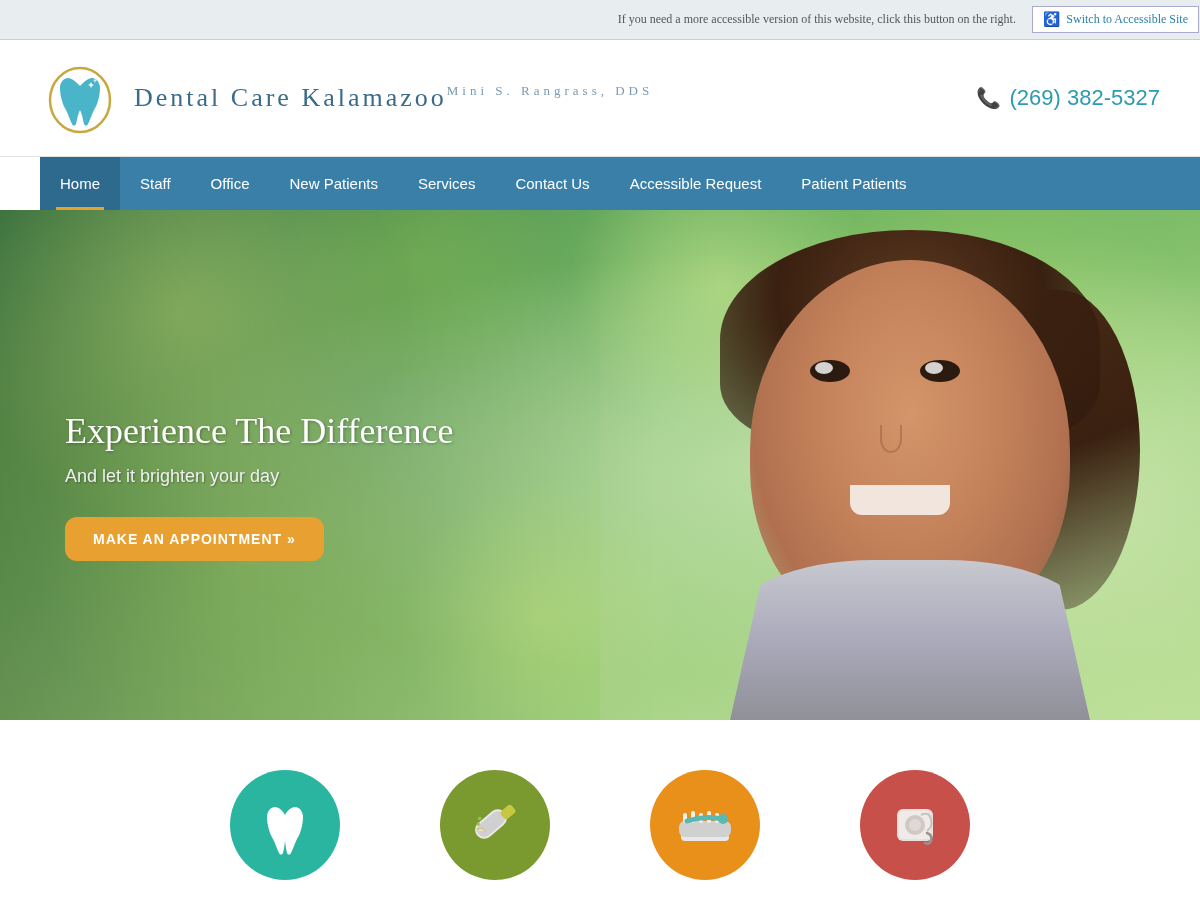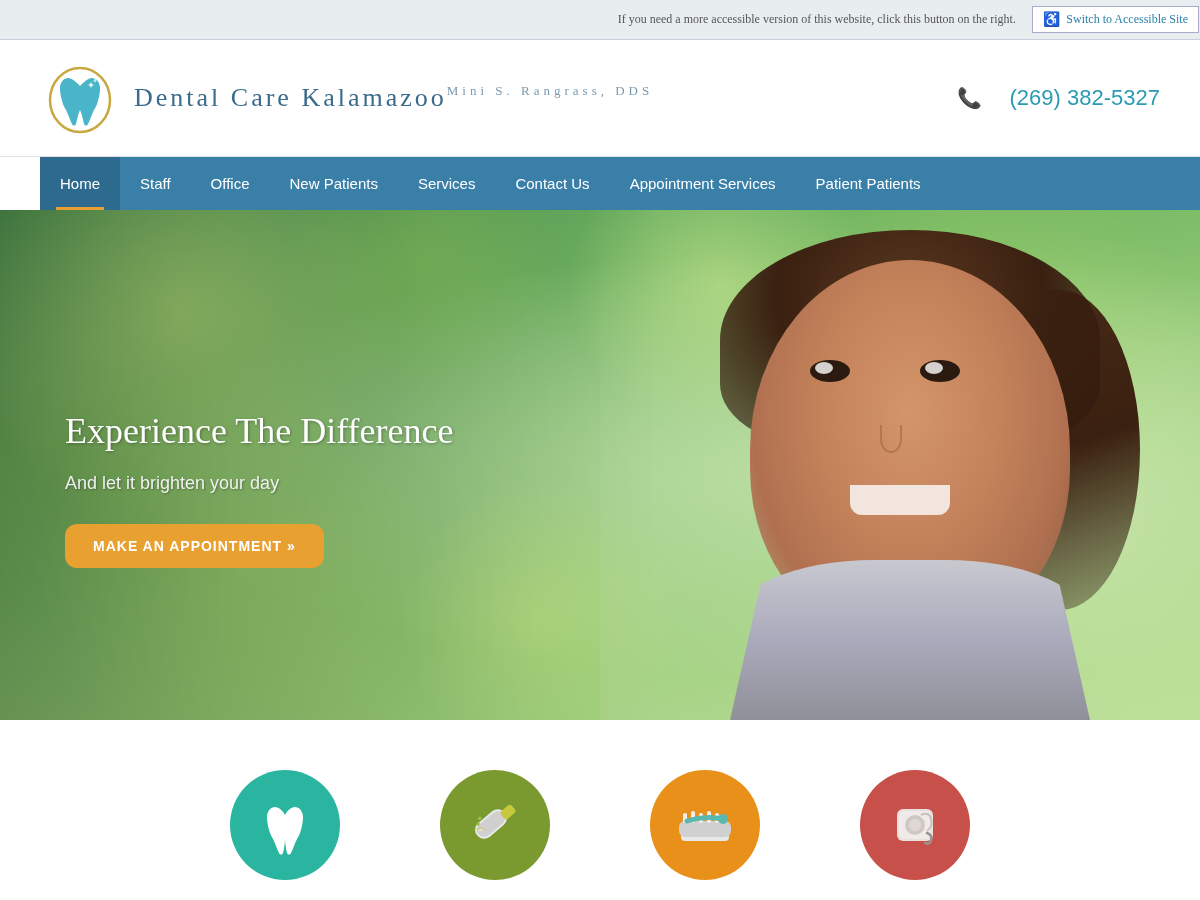--- a/index.html
+++ b/index.html
@@ -37,21 +37,21 @@
     .logo-title {
       font-size: 26px; letter-spacing: 3px; color: #3a6b8a;
       font-family: 'Georgia', serif; font-weight: normal;
     }
     .logo-subtitle {
       font-size: 13px; letter-spacing: 4px; color: #7a9ab0;
       font-family: 'Georgia', serif;
     }
     .phone-area { display: flex; align-items: center; gap: 8px; }
     .phone-icon { color: #2a9bb0; font-size: 20px; }
-    .phone-number { color: #2a9bb0; font-size: 22px; font-family: Arial, sans-serif; margin-left: 19px; }
+    .phone-number { color: #2a9bb0; font-size: 22px; font-family: Arial, sans-serif; }
 
     
     nav {
       background: #3a7fa8;
       display: flex; align-items: stretch; margin-left: 40px;
     }
     .nav-item {
       color: #fff; font-size: 15px; padding: 18px 20px;
       cursor: pointer; text-decoration: none;
       font-family: Arial, sans-serif;
@@ -134,21 +134,21 @@
     .hero-overlay {
       position: absolute; left: 0; bottom: 0; top: 0; width: 55%;
       background: linear-gradient(to right, rgba(0,0,0,0.25) 0%, transparent 100%);
     }
     .hero-content {
       position: absolute; left: 65px; top: 200px;
     }
     .hero-title {
       font-size: 36px; color: #fff; font-family: 'Georgia', serif;
       font-weight: normal; text-shadow: 1px 1px 3px rgba(0,0,0,0.3);
-      margin-bottom: 21px;
+      margin-bottom: 14px;
     }
     .hero-subtitle {
       font-size: 18px; color: #f0f0f0; font-family: Arial, sans-serif;
       font-weight: normal; margin-bottom: 30px;
       text-shadow: 1px 1px 2px rgba(0,0,0,0.3);
     }
     .hero-btn {
       background: #e8a030; color: #fff; border: none;
       padding: 14px 28px; font-size: 14px; font-weight: bold;
       letter-spacing: 1px; cursor: pointer; font-family: Arial, sans-serif;
@@ -207,21 +207,21 @@
   </div>
 </header>
 
 <nav>
   <a class="nav-item active">Home</a>
   <a class="nav-item">Staff</a>
   <a class="nav-item">Office</a>
   <a class="nav-item">New Patients</a>
   <a class="nav-item">Services</a>
   <a class="nav-item">Contact Us</a>
-  <a class="nav-item">Appointment Services</a>
+  <a class="nav-item">Accessible Request</a>
   <a class="nav-item">Patient Patients</a>
 </nav>
 
 <section class="hero">
   <div class="hero-bg"></div>
   <div class="hero-bokeh"></div>
 
   <div class="hero-person">
     <div class="person-face">
       <div class="face-hair-right"></div>

